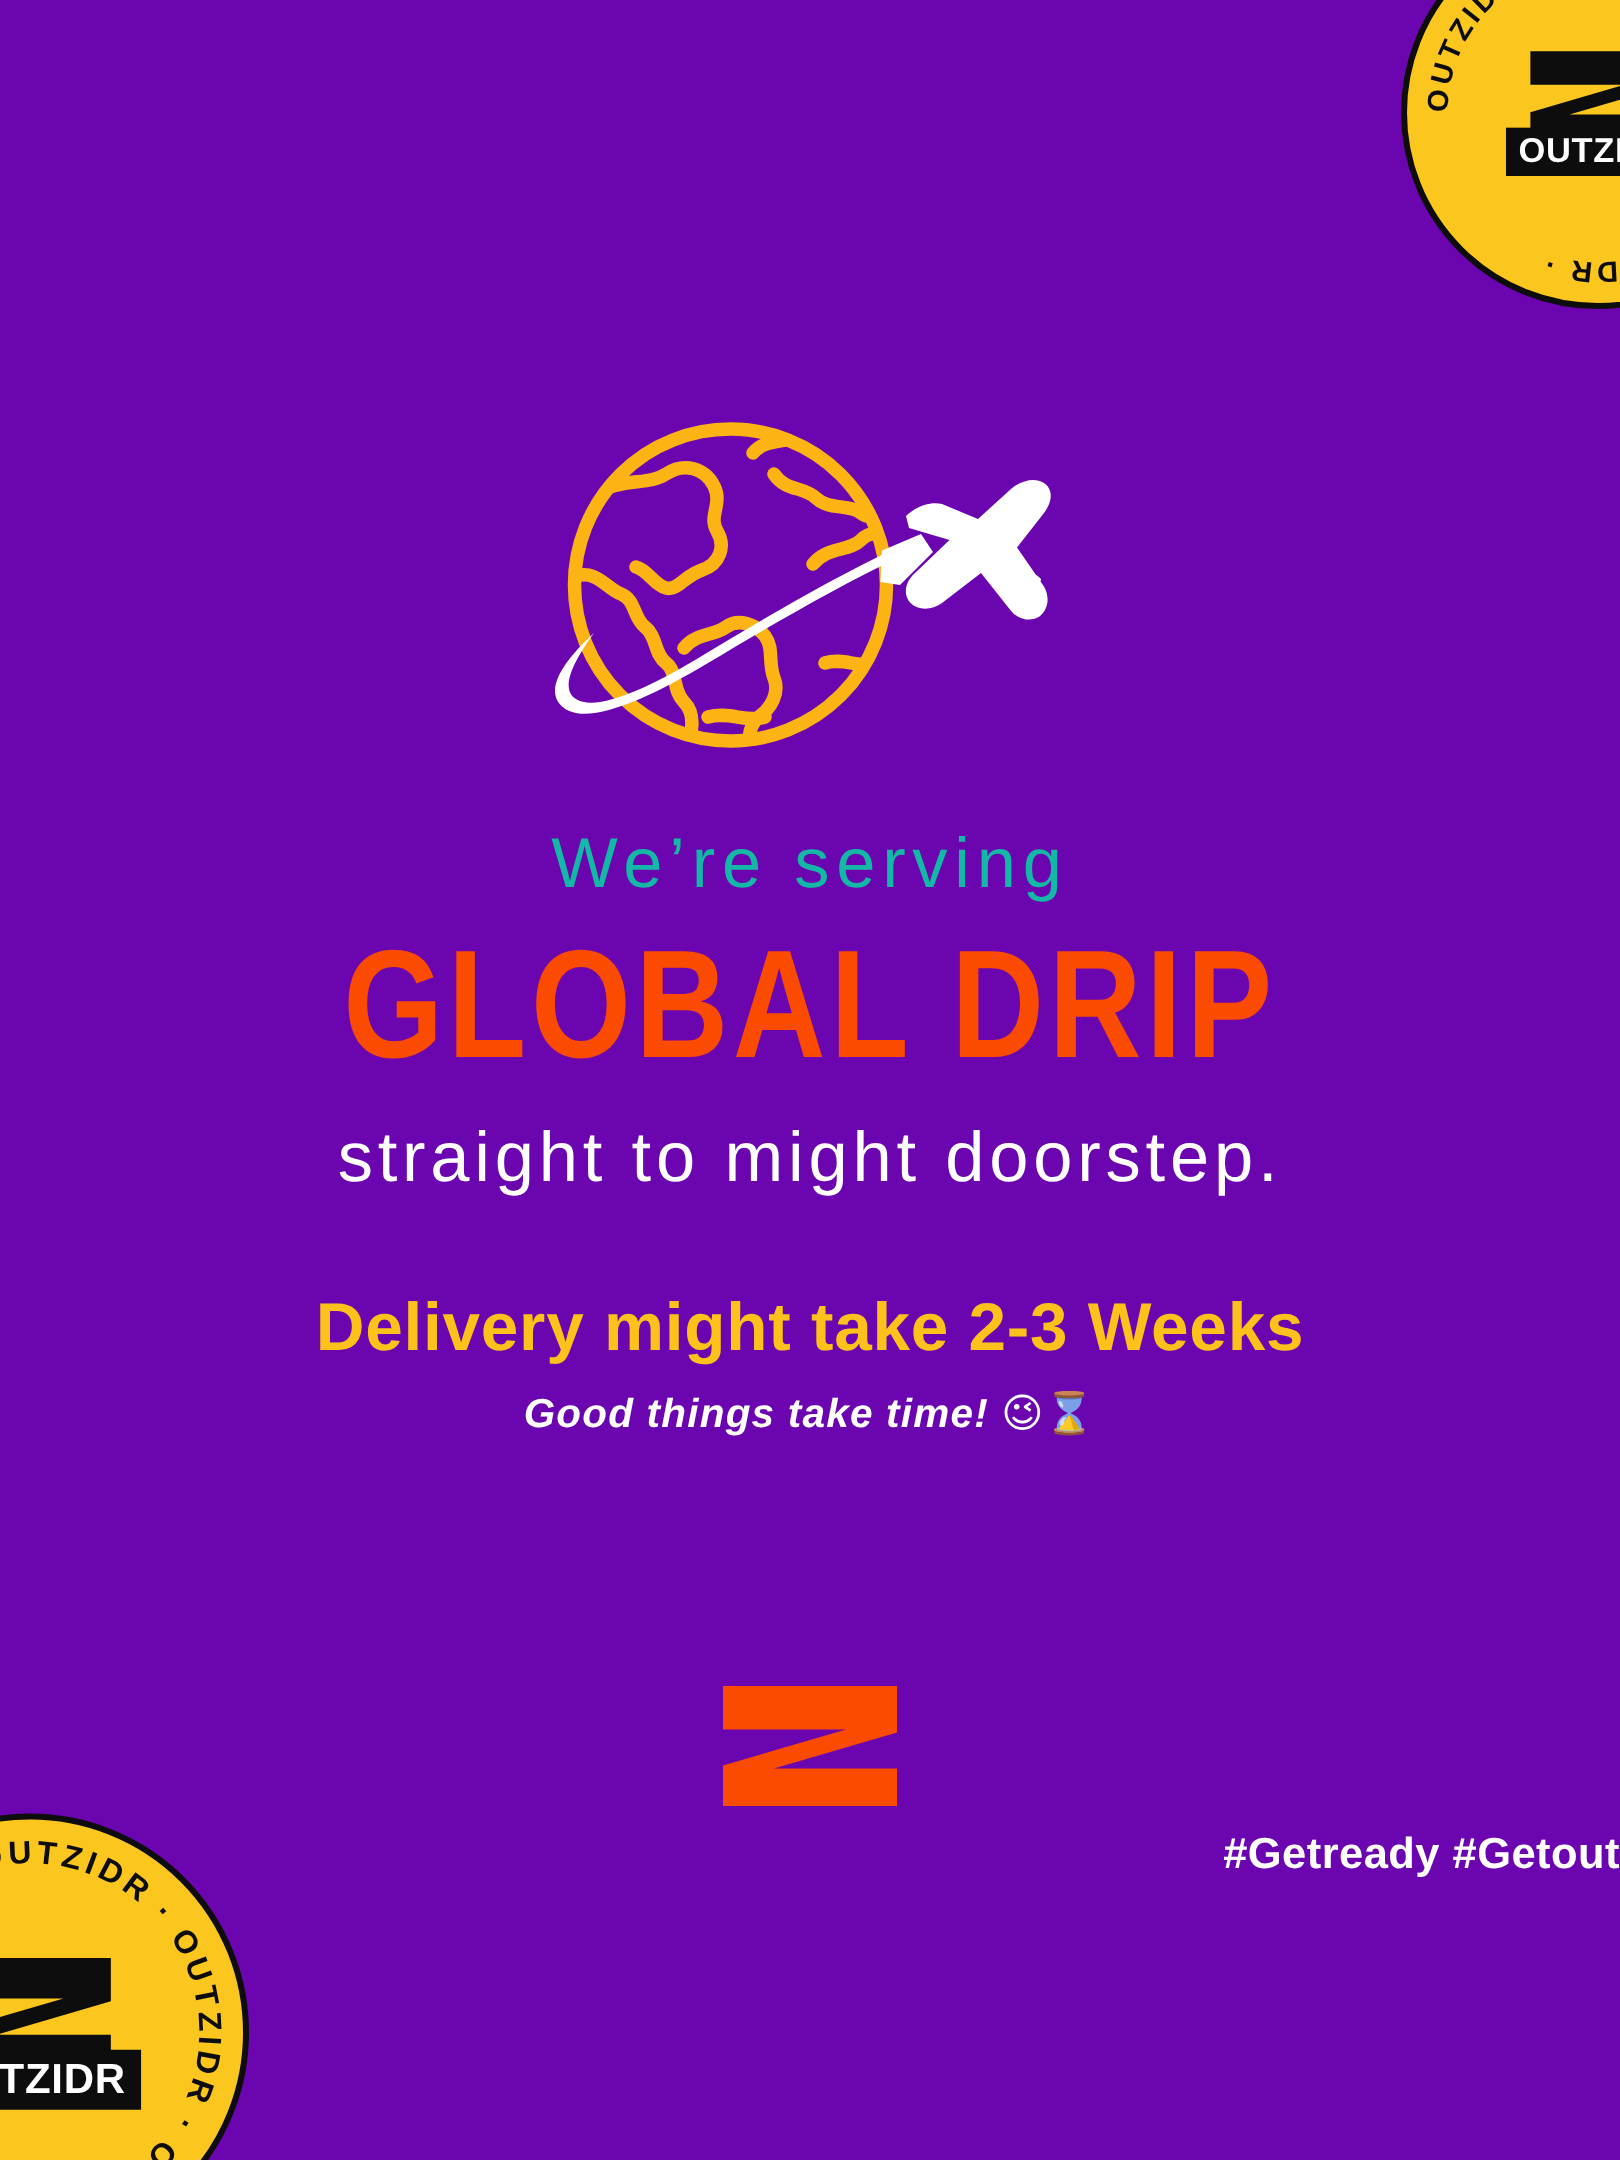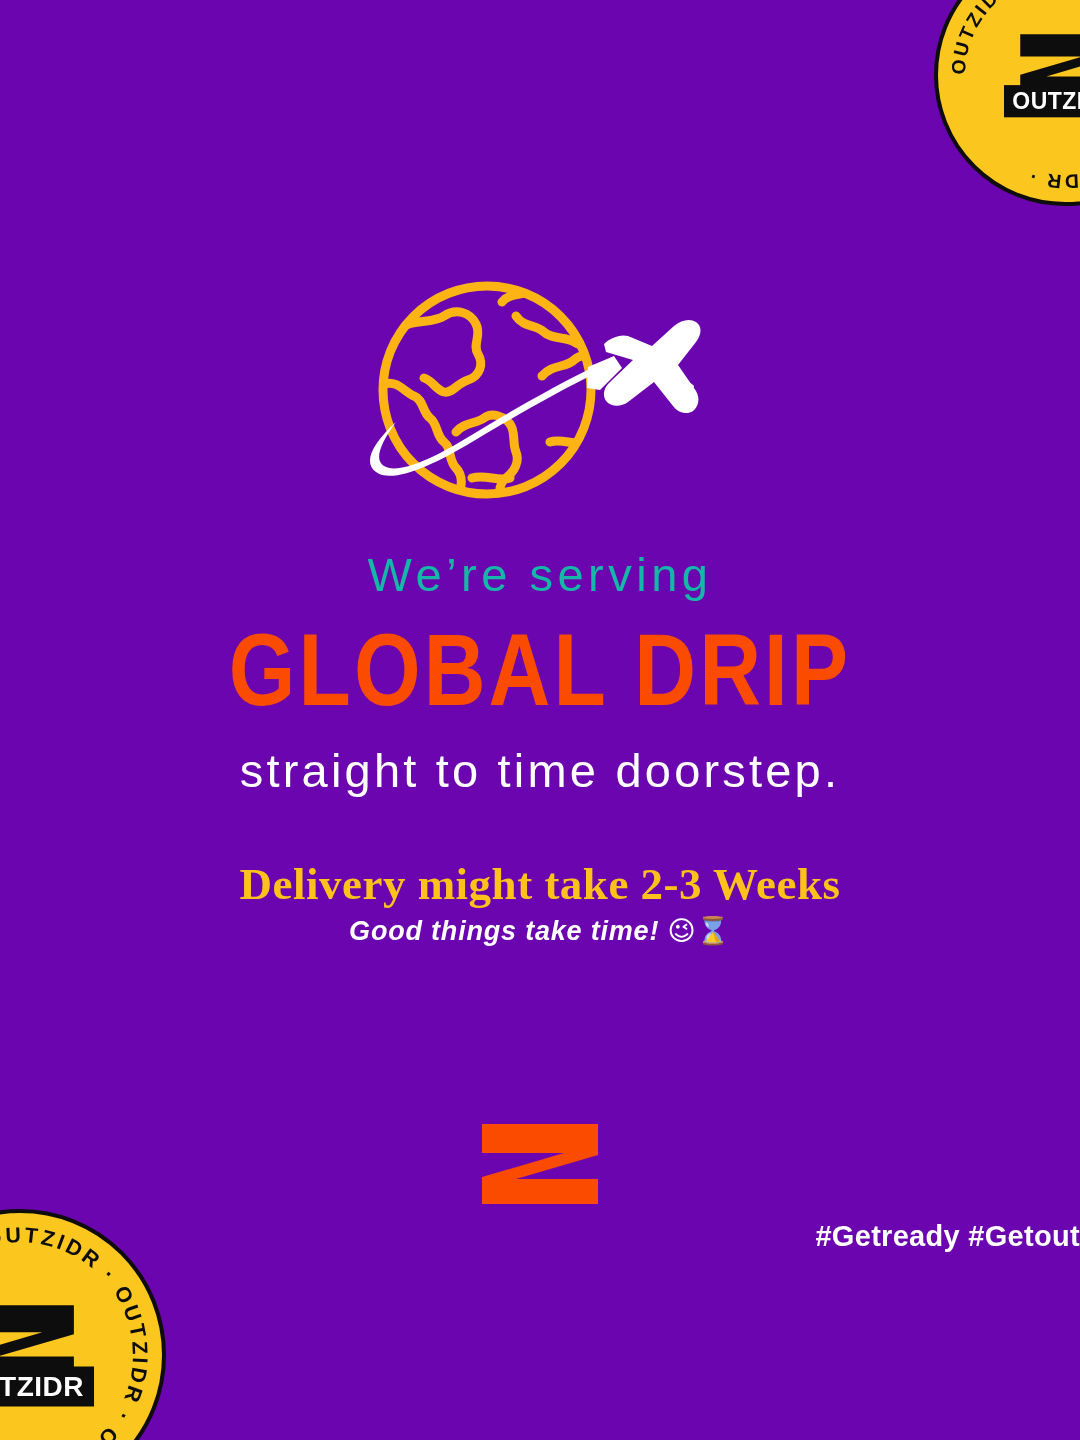--- a/index.html
+++ b/index.html
@@ -122,30 +122,29 @@
     line-height: 1.15;
     margin-top: 42px;
   }
   #delivery-note {
     color: #FCC21B;
     font-size: 45px;
     font-weight: bold;
     letter-spacing: 0.5px;
     line-height: 1.1;
     margin-top: 62px;
-    font-family: Liberation Serif, serif;
   }
   #tagline {
     color: #FFFFFF;
     font-size: 27px;
     font-weight: bold;
     font-style: italic;
     letter-spacing: 0.8px;
     line-height: 1.2;
-    margin-top: 5px;
+    margin-top: 16px;
   }
   .tagline-emoji {
     font-style: normal;
     font-family: "DejaVu Sans", sans-serif;
   }
 
   
   #footer-lockup {
     position: absolute;
     left: 0;
@@ -229,21 +228,21 @@
       <path d="M236 95 L 262 84 L 270 96 L 248 118 L 235 116 Z"></path>
 
       <rect x="330" y="56" width="6" height="5" rx="1.5" transform="rotate(-38 333 58)"></rect>
       <rect x="336" y="112" width="6" height="5" rx="1.5" transform="rotate(38 339 114)"></rect>
     </g>
   </svg>
 
   <div id="copy-block">
     <div id="eyebrow-line">We’re serving</div>
     <div id="headline">GLOBAL DRIP</div>
-    <div id="subline">straight to time doorstep.</div>
+    <div id="subline">straight to might doorstep.</div>
     <div id="delivery-note">Delivery might take 2-3 Weeks</div>
     <div id="tagline">
       <span>Good things take time!</span>
       <span class="tagline-emoji">😉⌛</span>
     </div>
   </div>
 
   <div id="footer-lockup">
     <svg id="brand-zmark" width="124" height="84" viewBox="0 0 124 84">
       <path fill="#FA4B00" d="M4 2 H120 V33 L38 57 H120 V82 H4 V55 L86 31 H4 Z"></path>

